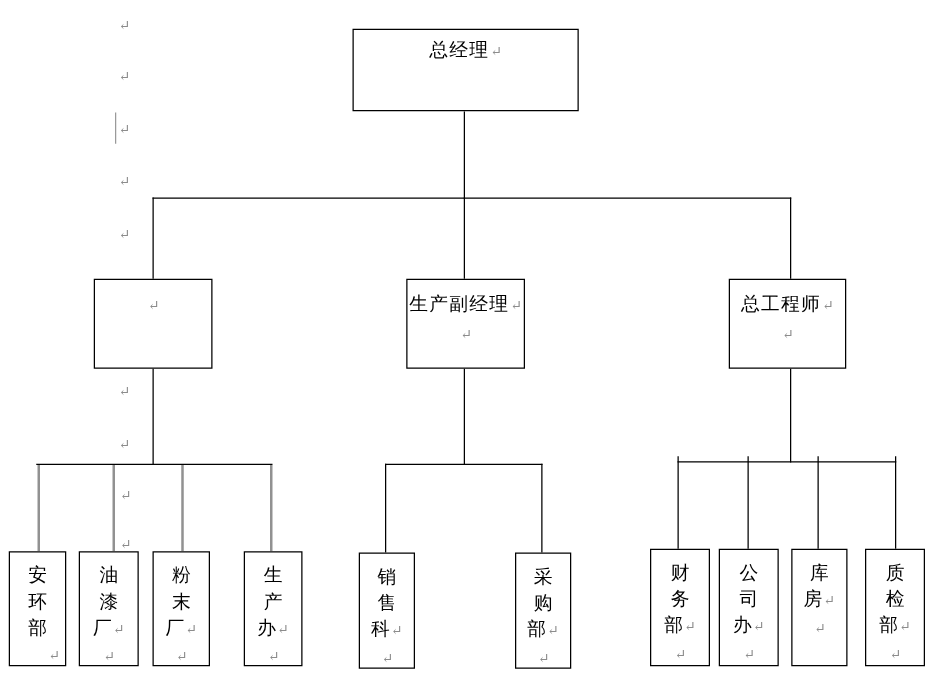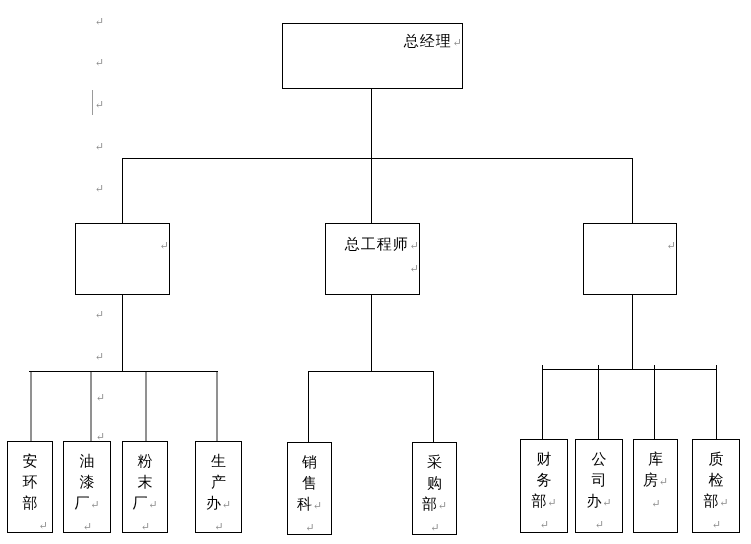--- a/index.html
+++ b/index.html
@@ -6,21 +6,21 @@
   .canvas {
     position:relative; width:751px; height:544px; background:#ffffff;
     font-family:"Liberation Serif","DejaVu Serif",serif; overflow:hidden;
   }
   
   .hline { position:absolute; height:1px; background:#000000; }
   .vline { position:absolute; width:1px;  background:#000000; }
   .vline.gray { width:2px; background:#919191; }
   
   .node { position:absolute; border:1px solid #000000; background:#ffffff; box-sizing:border-box; }
-  .node .line  { text-align:right; line-height:21px; white-space:nowrap; }
+  .node .line  { text-align:center; line-height:21px; white-space:nowrap; }
   .node.root   { padding-top:6px; }
   .node.mgr    { padding-top:9px; }
   .node.dept   { padding-top:9px; }
   .label { font-size:15px; color:#000000; letter-spacing:1px; }
   .vchar { text-align:center; line-height:21px; font-size:15px; color:#000000; }
   .vchar.markline-right { text-align:right; padding-right:4px; }
   .mark  { font-size:11px; color:#8c8c8c; margin-left:1px; letter-spacing:0; }
   .pmark { position:absolute; font-size:11px; color:#8c8c8c; line-height:12px; }
   .cursor { position:absolute; width:1px; background:#9a9a9a; }
 </style>
@@ -73,28 +73,31 @@
   </div>
 
   <div class="node mgr" style="left:75px;top:223px;width:95px;height:72px">
     <div class="line">
       <span class="mark">↵</span>
     </div>
   </div>
 
   <div class="node mgr" style="left:325px;top:223px;width:95px;height:72px">
     <div class="line">
-      <span class="label">总工程师</span><span class="mark">↵</span>
+      <span class="label">生产副经理</span><span class="mark">↵</span>
     </div>
     <div class="line">
       <span class="mark">↵</span>
     </div>
   </div>
 
   <div class="node mgr" style="left:583px;top:223px;width:94px;height:72px">
+    <div class="line">
+      <span class="label">总工程师</span><span class="mark">↵</span>
+    </div>
     <div class="line">
       <span class="mark">↵</span>
     </div>
   </div>
 
   <div class="node dept" style="left:7px;top:441px;width:46px;height:92px">
     <div class="vchar"><span>安</span></div>
     <div class="vchar"><span>环</span></div>
     <div class="vchar"><span>部</span></div>
     <div class="vchar markline-right"><span class="mark">↵</span></div>

